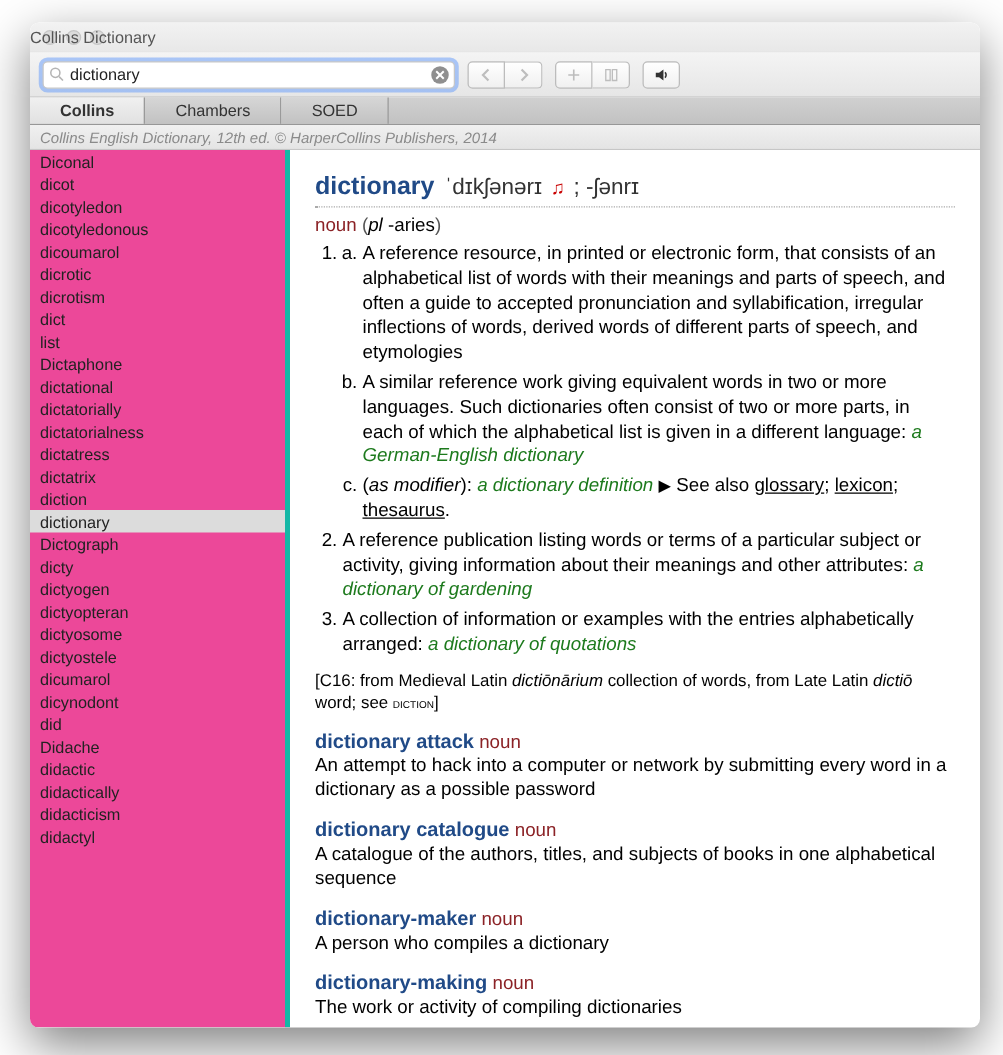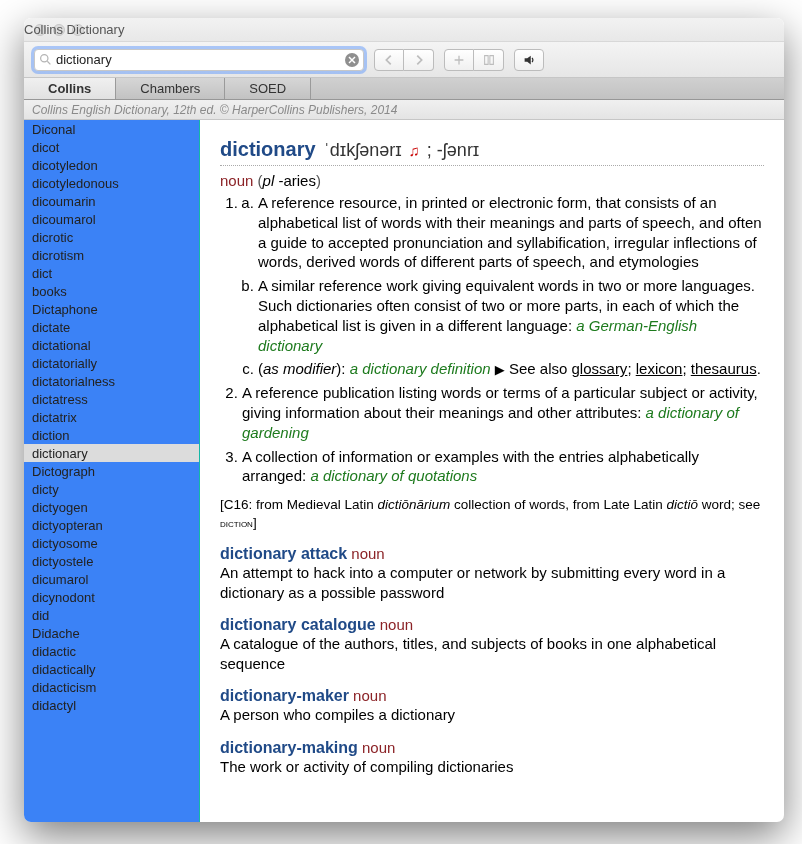--- a/index.html
+++ b/index.html
@@ -57,22 +57,22 @@
     border-right: 1px solid #9a9a9a; background: linear-gradient(#d6d6d6,#c2c2c2); cursor: pointer;
   }
   .tab.active { background: linear-gradient(#f0f0f0,#e1e1e1); font-weight: 600; }
   .sourceline {
     height: 20px; background: linear-gradient(#f0f0f0,#e4e4e4);
     border-bottom: 1px solid #c6c6c6; font-size: 12px; color: #8a8a8a; font-style: italic;
     display: flex; align-items: center; padding-left: 8px;
   }
   .body { flex: 1; display: flex; overflow: hidden; }
   .sidebar {
-    width: 176px; border-right: 1px solid #14b8a6; overflow-y: auto; font-size: 13px; position: relative;
-    background: #3b82f6;
+    width: 208px; border-right: 4px solid #14b8a6; overflow-y: auto; font-size: 13px; position: relative;
+    background: #ec4899;
   }
   .sidebar::-webkit-scrollbar { width: 14px; }
   .sidebar::-webkit-scrollbar-thumb { background: #c6c6c6; border: 3px solid #fff; border-radius: 8px; }
   .witem { padding: 1px 8px 0px; color: #222; cursor: pointer; line-height: 17px; }
   .witem.selected { background: #dcdcdc; }
   .content {
     flex: 1; overflow-y: auto; padding: 18px 20px 12px 20px; font-size: 15px; color: #000;
   }
   .content::-webkit-scrollbar { width: 14px; }
   .content::-webkit-scrollbar-thumb { background: #c6c6c6; border: 3px solid #fff; border-radius: 8px; }
@@ -169,28 +169,26 @@
   </div>
 
   <div class="sourceline">Collins English Dictionary, 12th ed. © HarperCollins Publishers, 2014</div>
 
   <div class="body">
     <div class="sidebar" id="wordlist">
         <div class="witem">Diconal</div>
         <div class="witem">dicot</div>
         <div class="witem">dicotyledon</div>
         <div class="witem">dicotyledonous</div>
-        <div class="witem">dicoumarin</div>
         <div class="witem">dicoumarol</div>
         <div class="witem">dicrotic</div>
         <div class="witem">dicrotism</div>
         <div class="witem">dict</div>
-        <div class="witem">books</div>
+        <div class="witem">list</div>
         <div class="witem">Dictaphone</div>
-        <div class="witem">dictate</div>
         <div class="witem">dictational</div>
         <div class="witem">dictatorially</div>
         <div class="witem">dictatorialness</div>
         <div class="witem">dictatress</div>
         <div class="witem">dictatrix</div>
         <div class="witem">diction</div>
         <div class="witem selected">dictionary</div>
         <div class="witem">Dictograph</div>
         <div class="witem">dicty</div>
         <div class="witem">dictyogen</div>

